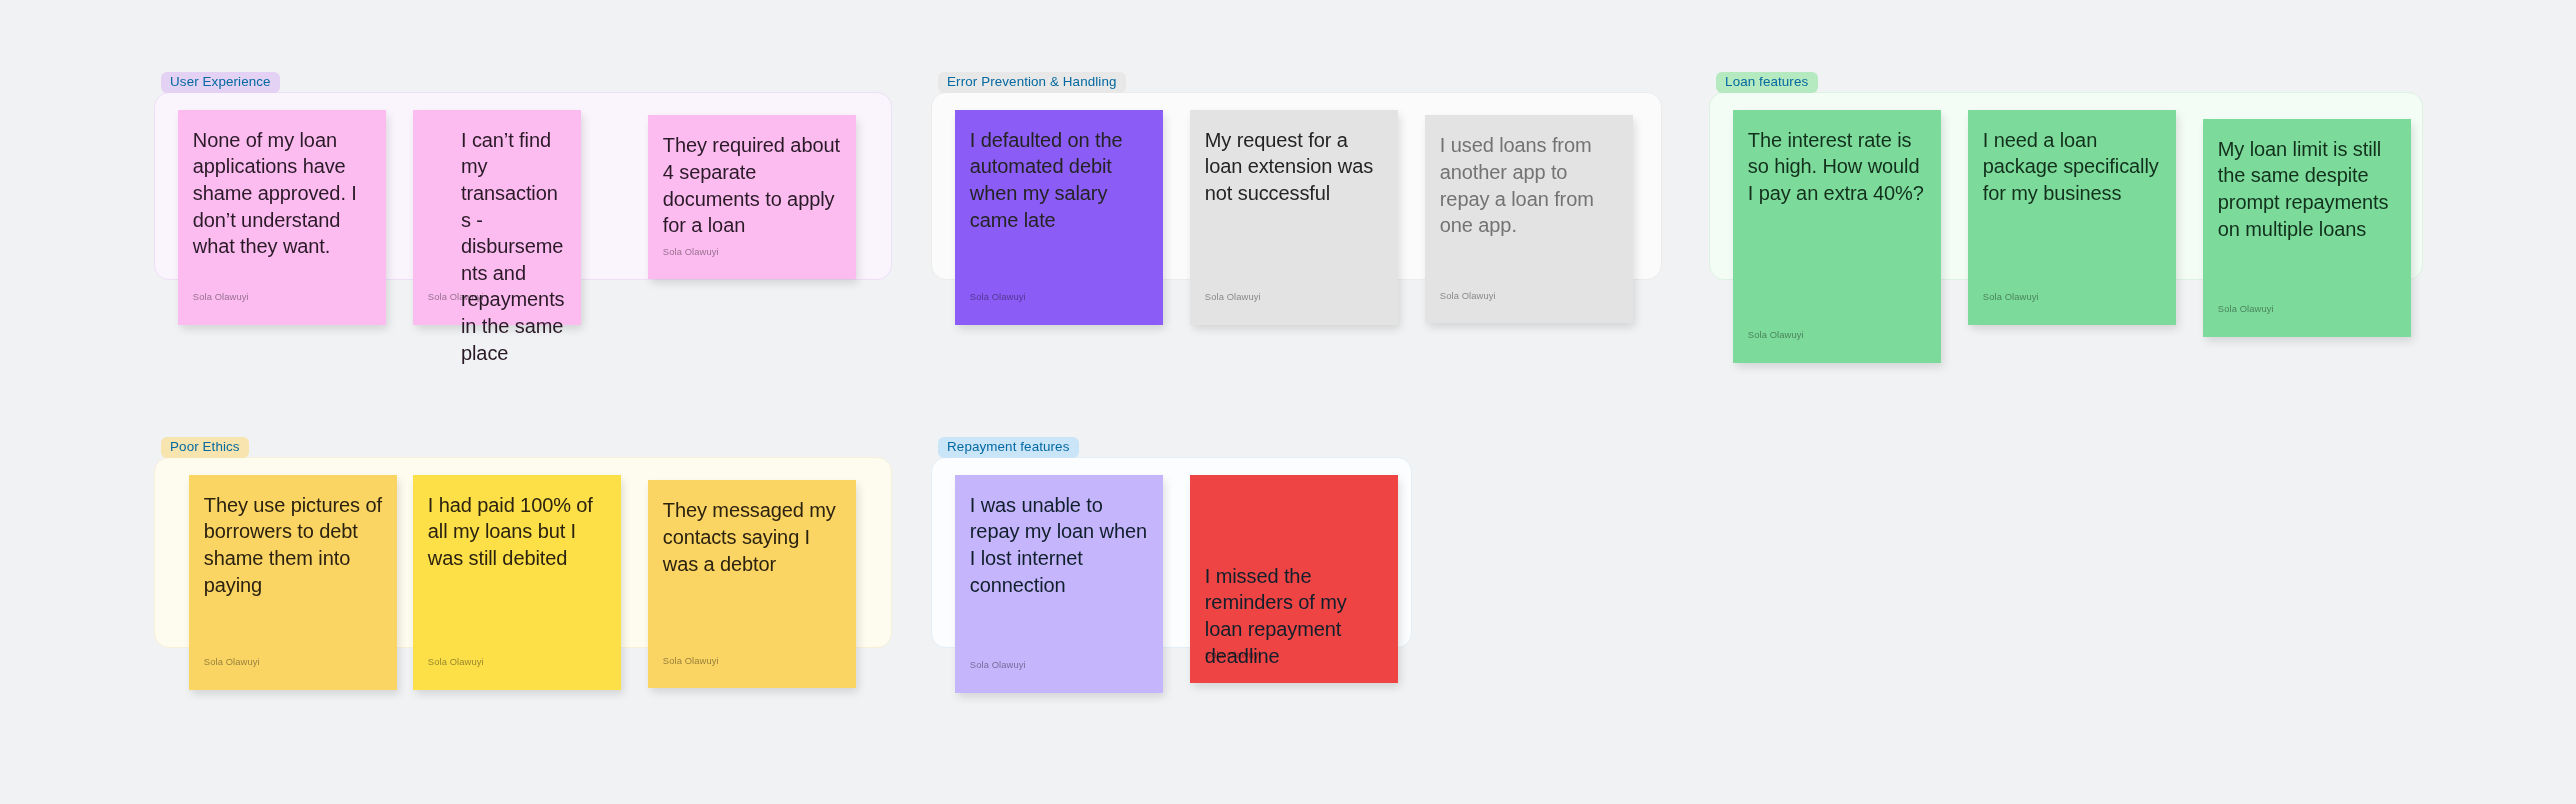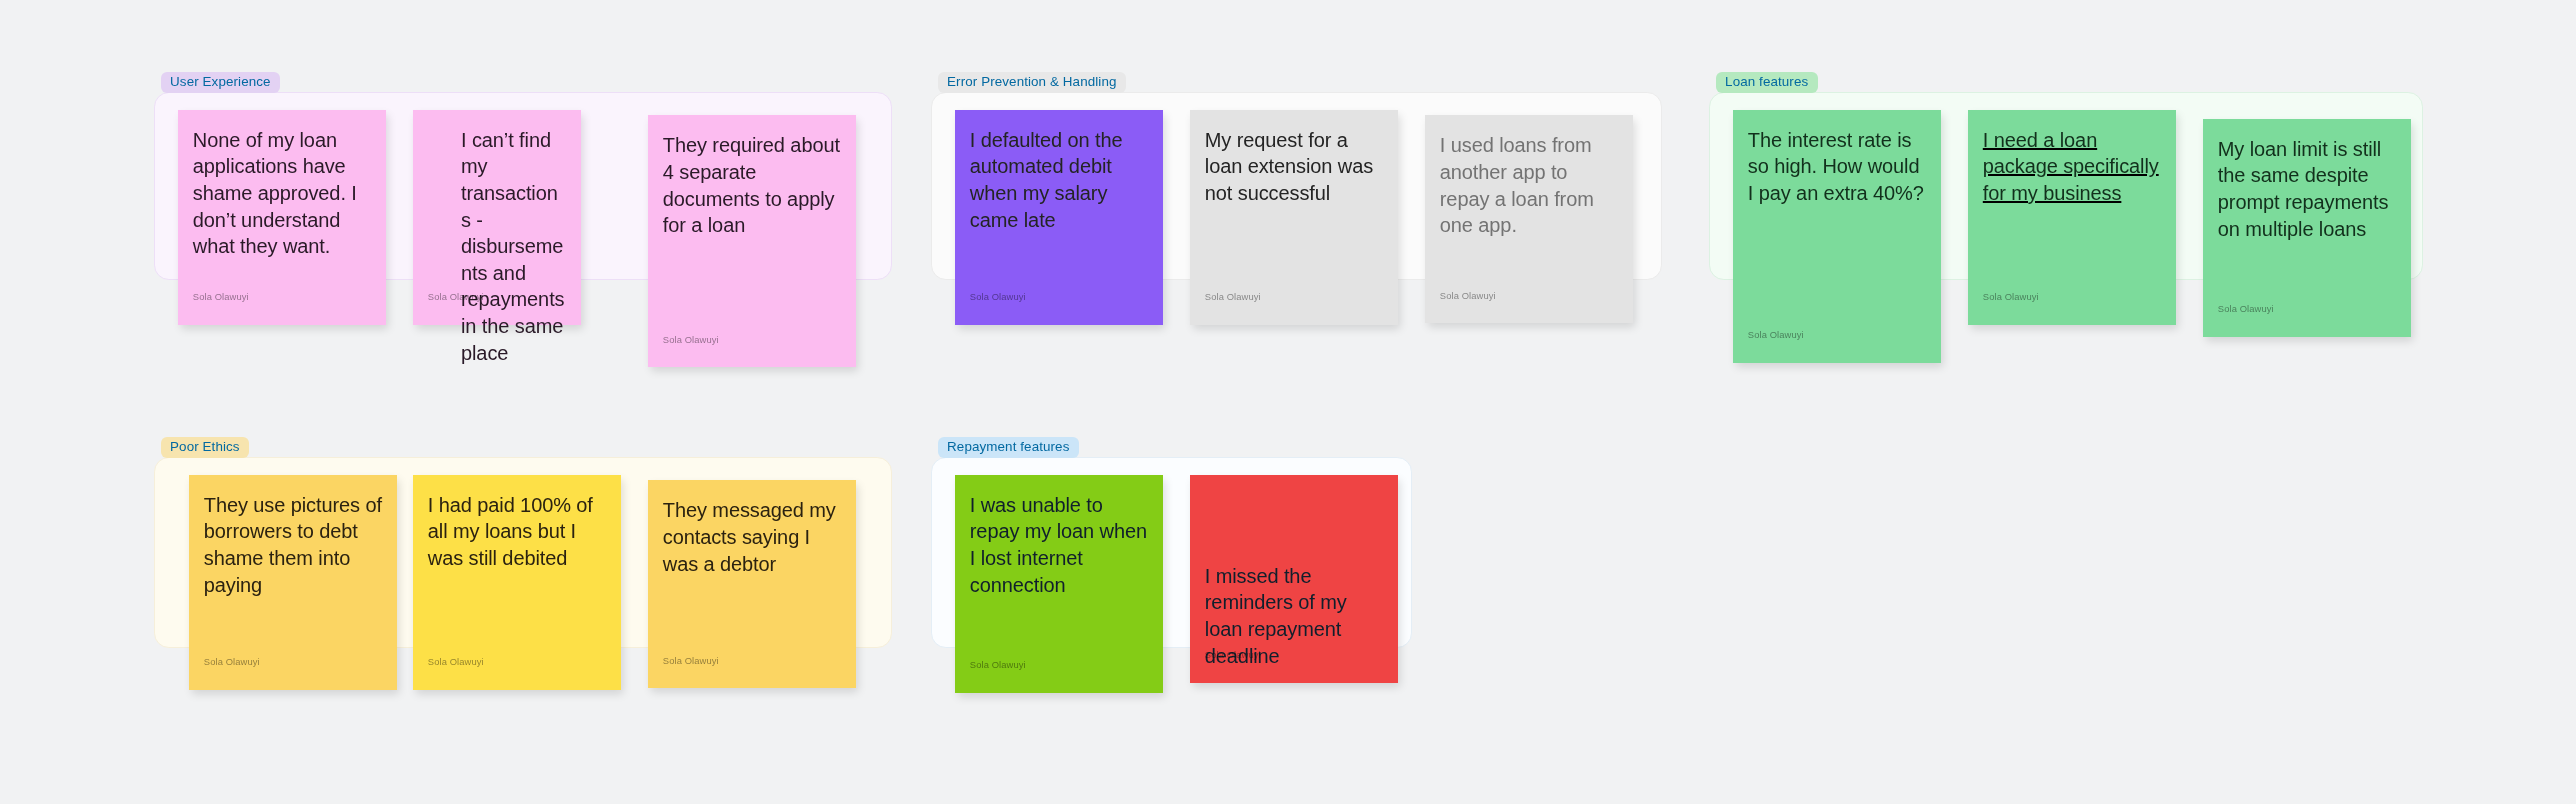--- a/index.html
+++ b/index.html
@@ -78,21 +78,21 @@
       <div class="group-frame" style="width: 738px; height: 188px; background: rgb(250, 244, 253); border: 0.7px solid rgb(237, 223, 247);"></div>
       <div class="cards">
         <div class="note" style="left: 24px; top: 18px; width: 208px; height: 215px; background: rgb(252, 188, 240);">
           <div class="note-text" style="color: rgb(42, 26, 40);">None of my loan applications have shame approved. I don’t understand what they want.</div>
           <div class="note-author" style="bottom: 23px;">Sola Olawuyi</div>
         </div>
         <div class="note" style="left: 259px; top: 18px; width: 168px; height: 215px; background: rgb(252, 188, 240); padding-left: 48px;">
           <div class="note-text" style="color: rgb(42, 26, 40);">I can’t find my transactions - disbursements and repayments in the same place</div>
           <div class="note-author" style="bottom: 23px;">Sola Olawuyi</div>
         </div>
-        <div class="note" style="left: 494px; top: 23.5px; width: 208px; height: 252px; background: rgb(252, 188, 240); align-items: flex-end;">
+        <div class="note" style="left: 494px; top: 23.5px; width: 208px; height: 164px; background: rgb(252, 188, 240); align-items: flex-end;">
           <div class="note-text" style="color: rgb(42, 26, 40);">They required about 4 separate documents to apply for a loan</div>
           <div class="note-author" style="bottom: 23px;">Sola Olawuyi</div>
         </div>
       </div>
     </div>
     <div class="group" style="left: 931px; top: 72px;">
       <div class="group-label" style="background: rgb(232, 232, 232);">Error Prevention &amp; Handling</div>
       <div class="group-frame" style="width: 731px; height: 188px; background: rgb(251, 251, 251); border: 0.7px solid rgb(235, 235, 235);"></div>
       <div class="cards">
         <div class="note" style="left: 24px; top: 18px; width: 208px; height: 215px; background: #8b5cf6;">
@@ -110,21 +110,21 @@
       </div>
     </div>
     <div class="group" style="left: 1709px; top: 72px;">
       <div class="group-label" style="background: rgb(181, 233, 191);">Loan features</div>
       <div class="group-frame" style="width: 714px; height: 188px; background: rgb(243, 252, 245); border: 0.7px solid rgb(220, 242, 226);"></div>
       <div class="cards">
         <div class="note" style="left: 24px; top: 18px; width: 208px; height: 253px; background: rgb(124, 219, 155);">
           <div class="note-text" style="color: rgb(18, 48, 28);">The interest rate is so high. How would I pay an extra 40%?</div>
           <div class="note-author" style="bottom: 23px;">Sola Olawuyi</div>
         </div>
-        <div class="note" style="left: 259px; top: 18px; width: 208px; height: 215px; background: rgb(124, 219, 155); text-decoration: underline;">
+        <div class="note" style="left: 259px; top: 18px; width: 208px; height: 215px; background: rgb(124, 219, 155);">
           <div class="note-text" style="color: rgb(18, 48, 28);">I need a loan package specifically for my business</div>
           <div class="note-author" style="bottom: 23px;">Sola Olawuyi</div>
         </div>
         <div class="note" style="left: 494px; top: 27px; width: 208px; height: 218px; background: rgb(124, 219, 155);">
           <div class="note-text" style="color: rgb(18, 48, 28);">My loan limit is still the same despite prompt repayments on multiple loans</div>
           <div class="note-author" style="bottom: 23px;">Sola Olawuyi</div>
         </div>
       </div>
     </div>
     <div class="group" style="left: 154px; top: 437px;">
@@ -142,21 +142,21 @@
         <div class="note" style="left: 494px; top: 23.5px; width: 208px; height: 208px; background: rgb(251, 213, 99);">
           <div class="note-text" style="color: rgb(43, 34, 16);">They messaged my contacts saying I was a debtor</div>
           <div class="note-author" style="bottom: 23px;">Sola Olawuyi</div>
         </div>
       </div>
     </div>
     <div class="group" style="left: 931px; top: 437px;">
       <div class="group-label" style="background: rgb(203, 229, 248);">Repayment features</div>
       <div class="group-frame" style="width: 481px; height: 191px; background: rgb(251, 253, 255); border: 0.7px solid rgb(228, 238, 246);"></div>
       <div class="cards">
-        <div class="note" style="left: 24px; top: 18px; width: 208px; height: 218px; background: #84cc16;">
+        <div class="note" style="left: 24px; top: 18px; width: 208px; height: 218px; background: #c4b5fd;">
           <div class="note-text" style="color: rgb(16, 31, 44);">I was unable to repay my loan when I lost internet connection</div>
           <div class="note-author" style="bottom: 23px;">Sola Olawuyi</div>
         </div>
         <div class="note" style="left: 259px; top: 18px; width: 208px; height: 208px; background: #ef4444; justify-content: flex-end;">
           <div class="note-text" style="color: rgb(16, 31, 44);">I missed the reminders of my loan repayment deadline</div>
           <div class="note-author" style="bottom: 23px;">Sola Olawuyi</div>
         </div>
       </div>
     </div>
   </div>

